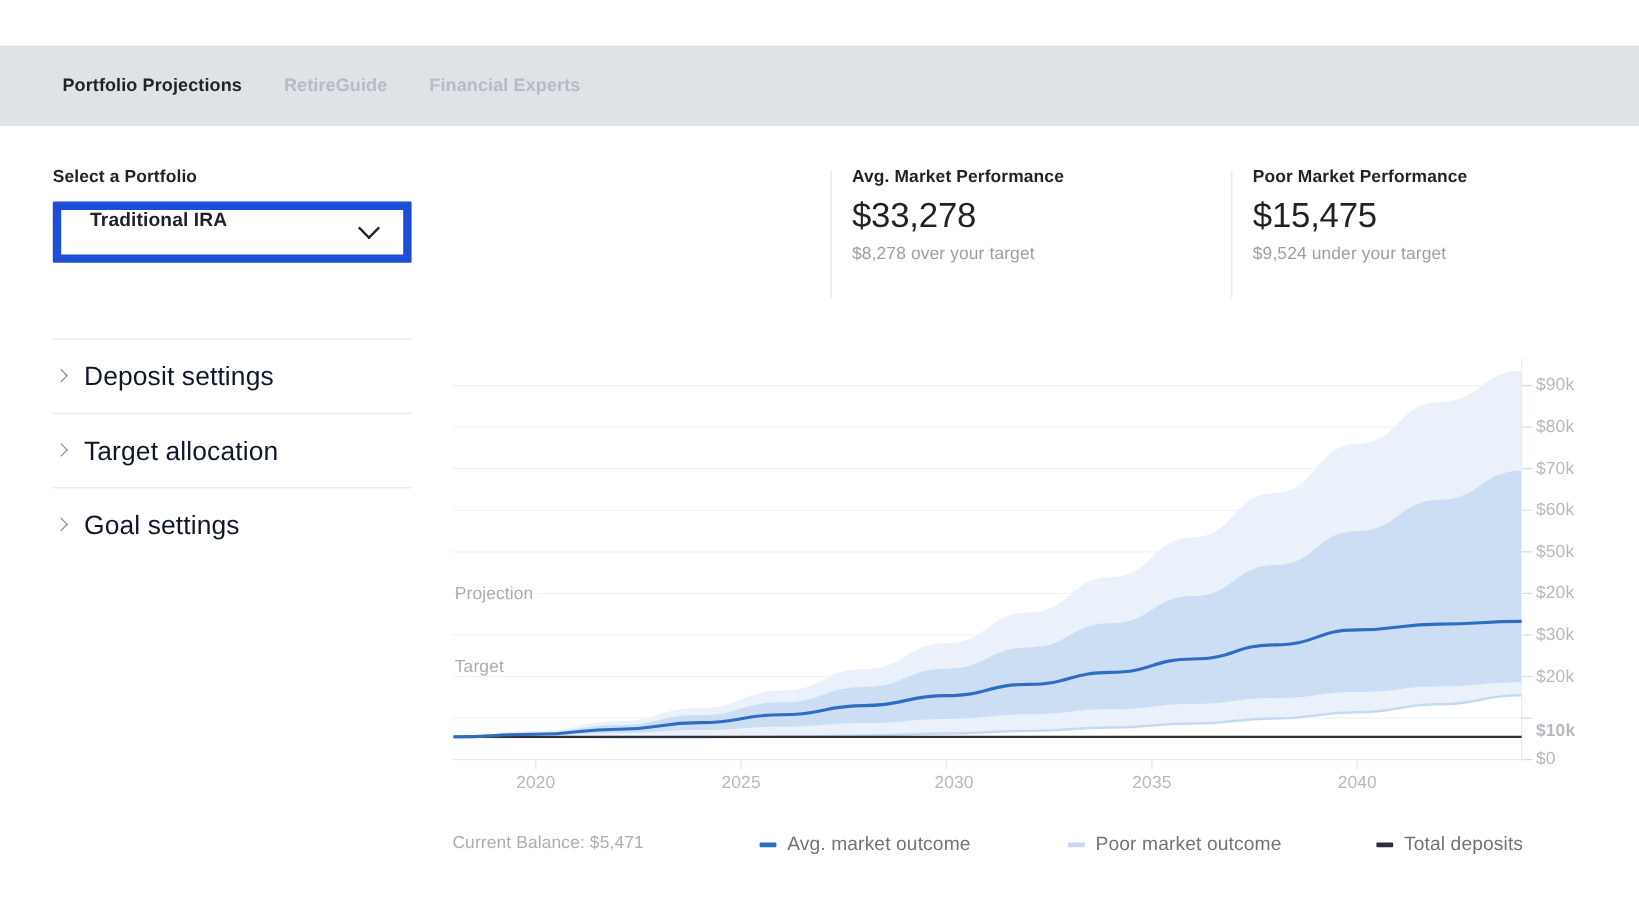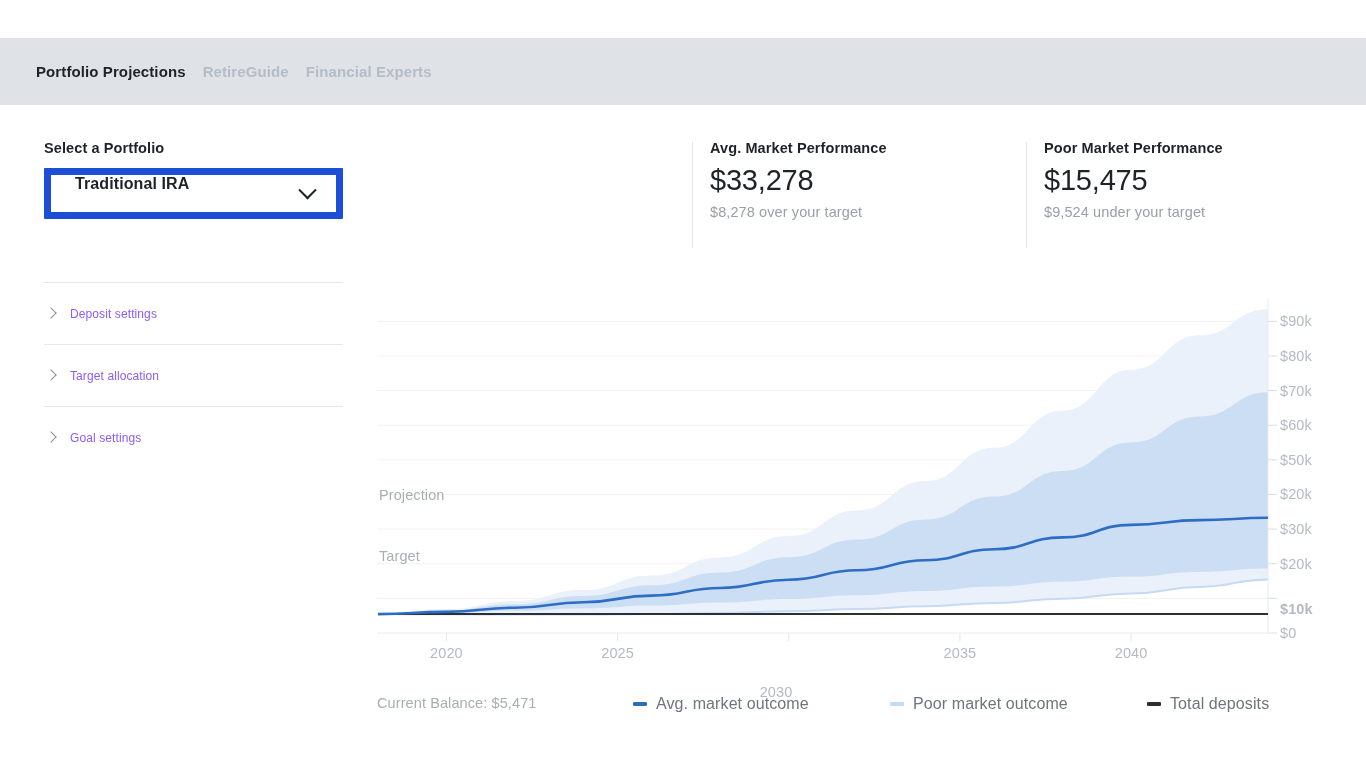--- a/index.html
+++ b/index.html
@@ -10,21 +10,21 @@
     overflow: hidden;
   }
   #app { position: relative; width: 1366px; height: 768px; background: #fff; }
 
   
   .navbar {
     position: absolute; left: 0; top: 38px; width: 1366px; height: 67px;
     background: #dfe3e8;
     display: flex; align-items: center;
   }
-  .nav-items { display: flex; align-items: center; padding-left: 36px; gap: 17px; }
+  .nav-items { display: flex; align-items: center; padding-left: 52px; gap: 35px; }
   .nav-item {
     font-size: 15px; font-weight: 700; letter-spacing: .1px;
     color: #b6bcc4; cursor: pointer; white-space: nowrap;
   }
   .nav-item.active { color: #1f2328; }
 
   
   .sidebar { position: absolute; left: 44px; top: 140px; width: 300px; }
   .sidebar-title {
     font-size: 14.5px; font-weight: 700; color: #1f2328; margin-bottom: 12px;
@@ -49,21 +49,21 @@
   .acc-divider { height: 1px; background: #e6e8ea; width: 299px; }
   .acc-row {
     position: relative; height: 61px; display: flex; align-items: center; cursor: pointer;
   }
   .acc-chev {
     position: absolute; left: 3px; top: 50%; margin-top: -5px;
     width: 8px; height: 8px;
     border-right: 1.6px solid #8b9096; border-top: 1.6px solid #8b9096;
     transform: rotate(45deg);
   }
-  .acc-label { font-size: 12px; color: #8b5cf6; padding-left: 26px; letter-spacing: .1px; }
+  .acc-label { font-size: 22px; color: #0f172a; padding-left: 26px; letter-spacing: .1px; }
 
   
   .stats { position: absolute; left: 377px; top: 140px; width: 960px; height: 110px; }
   .stat { position: absolute; top: 0; }
   .stat-status { left: 0; width: 300px; }
   .stat-avg   { left: 333px; width: 320px; }
   .stat-poor  { left: 667px; width: 320px; }
   .stat-label {
     font-size: 14.5px; font-weight: 700; color: #1f2328; letter-spacing: .1px;
     margin-bottom: 9px;
@@ -213,21 +213,21 @@
         <div class="ylabel" style="top: 209.474px;">$20k</div>
         <div class="ylabel" style="top: 174.842px;">$50k</div>
         <div class="ylabel" style="top: 140.211px;">$60k</div>
         <div class="ylabel" style="top: 105.579px;">$70k</div>
         <div class="ylabel" style="top: 70.9474px;">$80k</div>
         <div class="ylabel" style="top: 36.3158px;">$90k</div>
       </div>
     <div class="xlabels" id="xlabels">
         <div class="xlabel" style="left: 69.4615px;">2020</div>
         <div class="xlabel" style="left: 240.615px;">2025</div>
-        <div class="xlabel" style="left: 399px; margin-top: 39px;">2030</div>
+        <div class="xlabel" style="left: 418px;">2030</div>
         <div class="xlabel" style="left: 582.923px;">2035</div>
         <div class="xlabel" style="left: 754.077px;">2040</div>
       </div>
   </div>
 
   <div class="legend">
     <div class="legend-balance">Current Balance: $5,471</div>
     <div class="legend-item" style="left:256px">
       <span class="legend-swatch" id="sw0" style="background: rgb(45, 109, 196);"></span>
       <span>Avg. market outcome</span>

